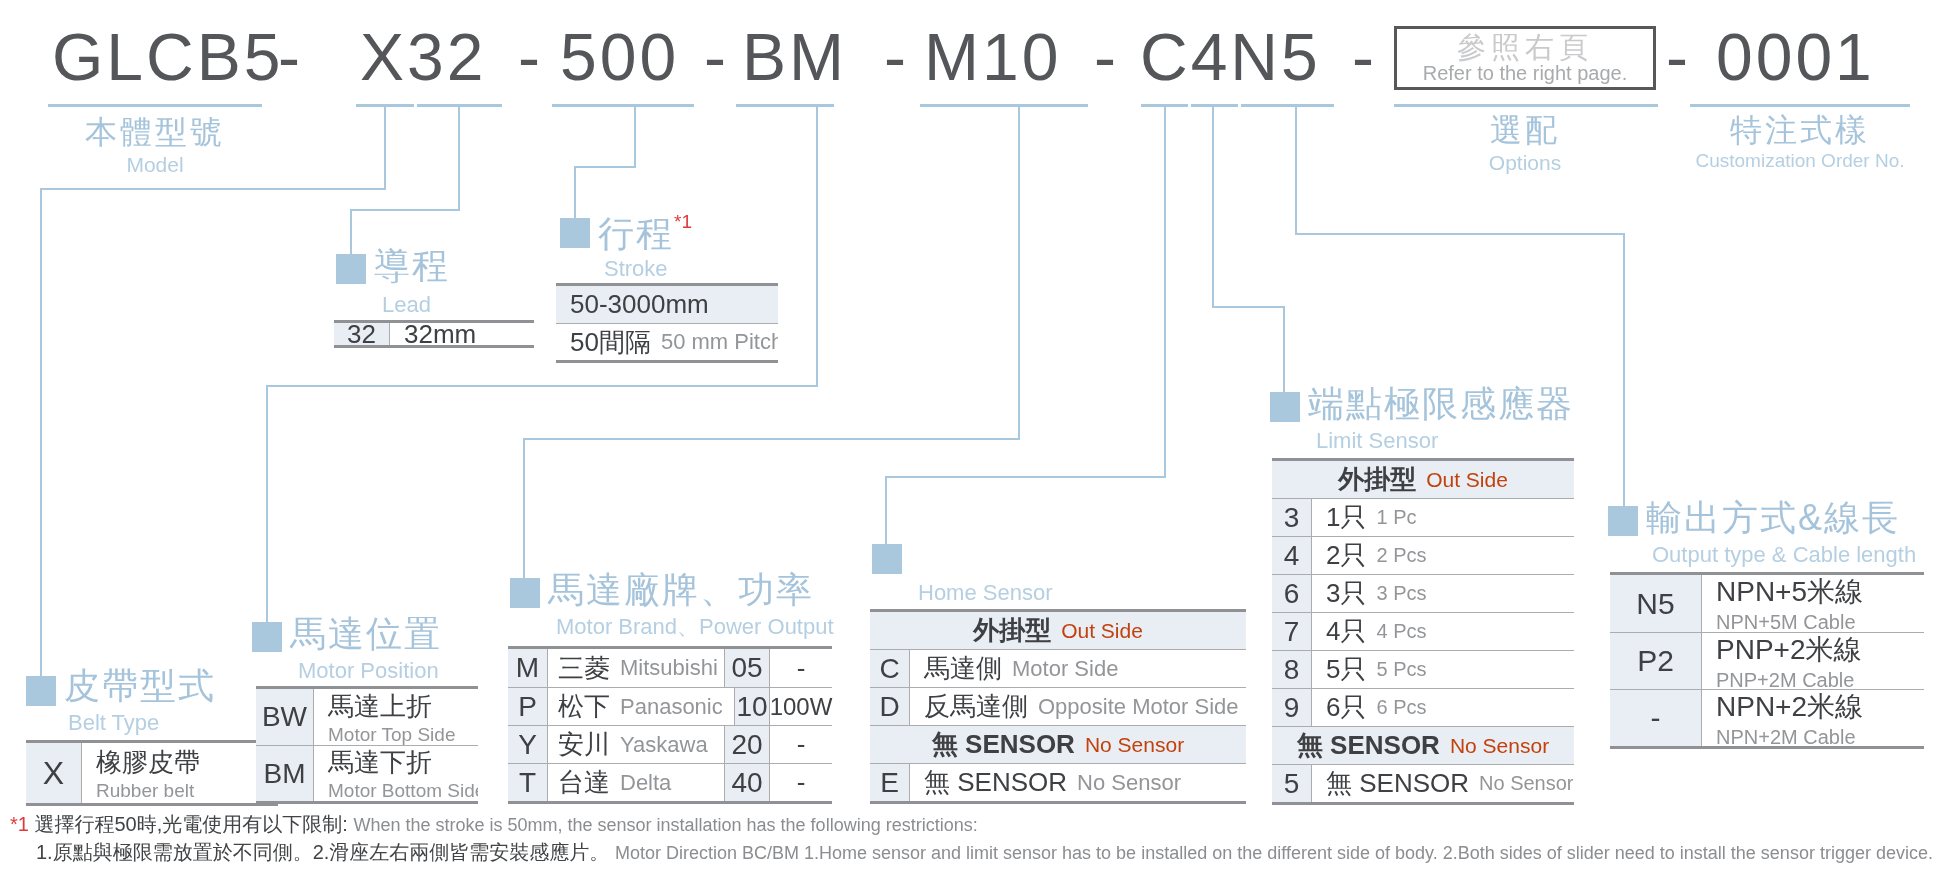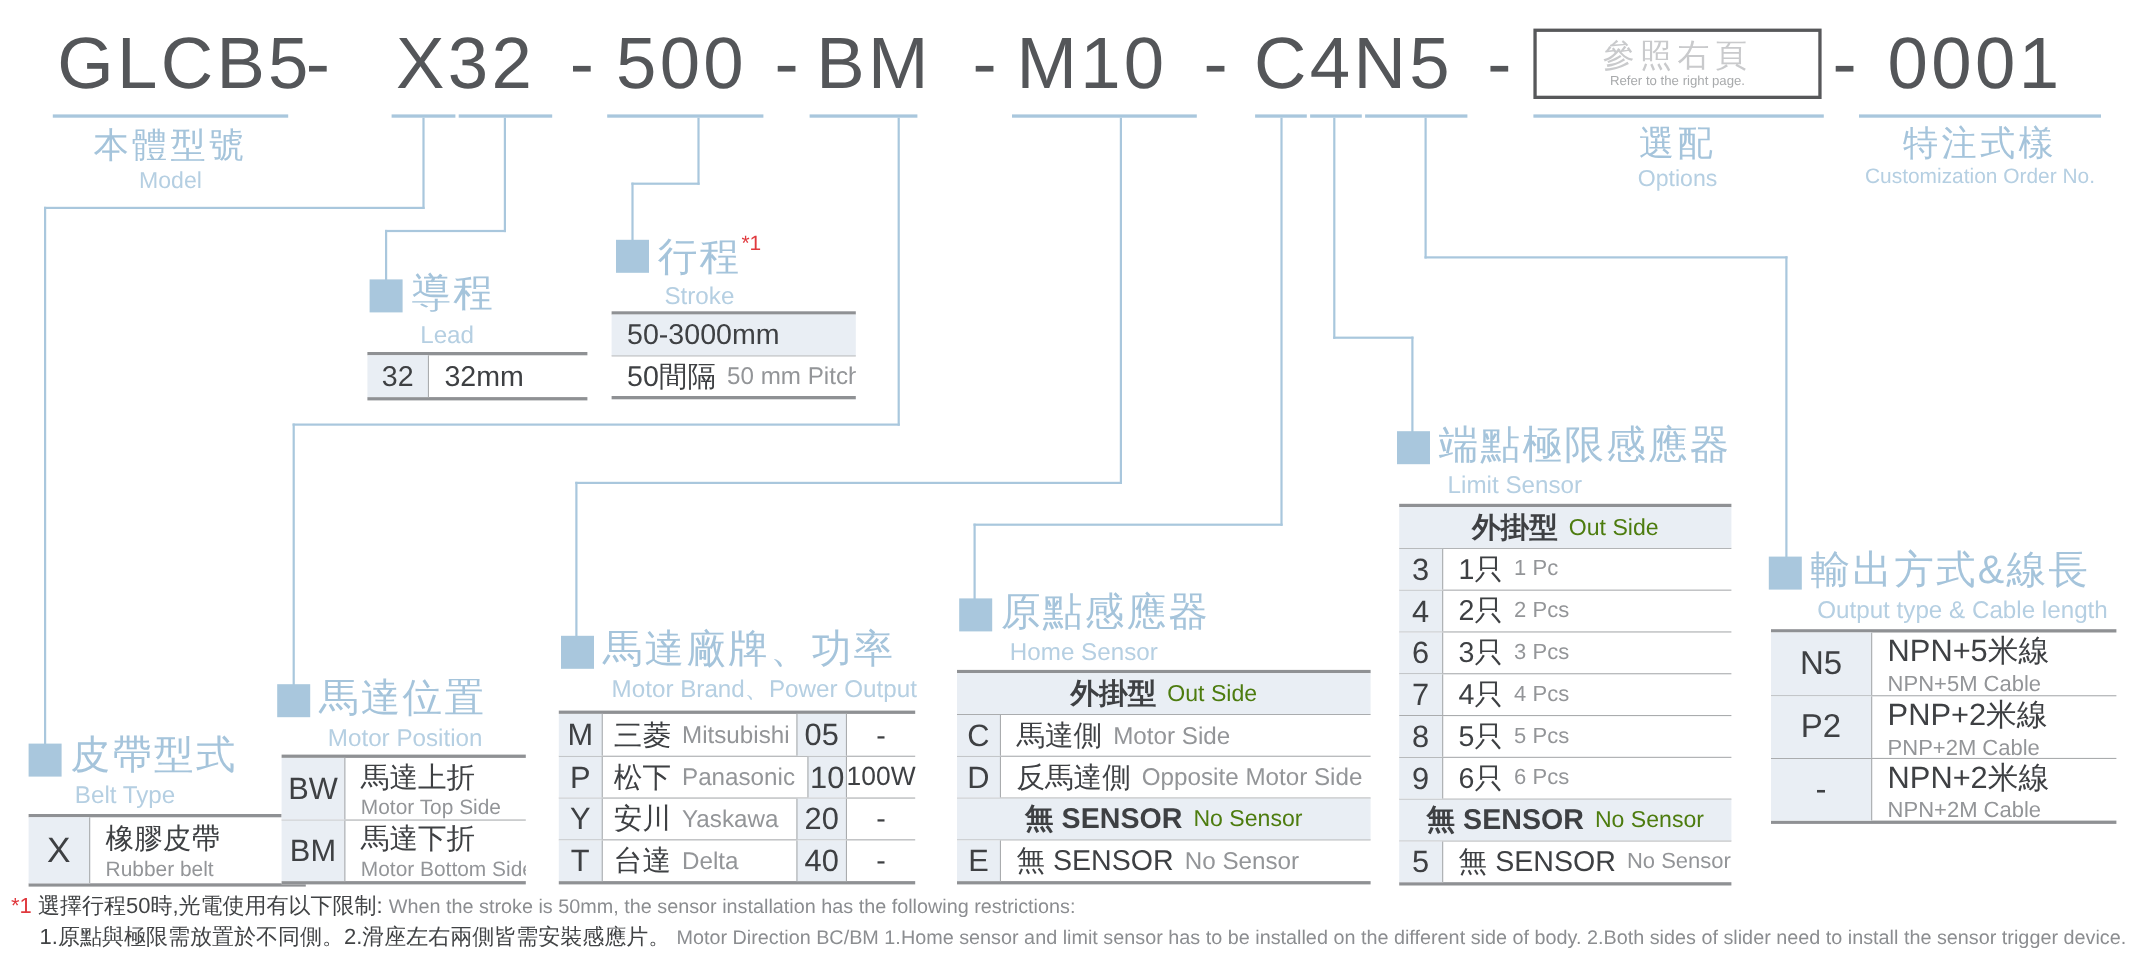--- a/index.html
+++ b/index.html
@@ -4,21 +4,21 @@
 <style>
   html,body{margin:0;padding:0;background:#fff;}
   .canvas{position:relative;width:1947px;height:873px;background:#ffffff;overflow:hidden;
           font-family:"Liberation Sans","DejaVu Sans",sans-serif;}
   
   .seg{position:absolute;top:24px;font-size:66px;letter-spacing:3px;color:#545659;white-space:nowrap;line-height:1;}
   .dash{position:absolute;top:24px;font-size:66px;color:#545659;line-height:1;}
   .optbox{position:absolute;left:1394px;top:26px;width:262px;height:64px;border:3px solid #57585a;box-sizing:border-box;
           display:flex;flex-direction:column;align-items:center;justify-content:center;}
   .optbox .zh{font-size:29px;letter-spacing:5px;color:#c9cacc;line-height:1.05;}
-  .optbox .en{font-size:12px;color:#a8aaac;line-height:1.1;}
+  .optbox .en{font-size:20px;color:#a8aaac;line-height:1.1;}
   
   .ul,.hl{position:absolute;height:3px;background:#a9c7dd;}
   .vl{position:absolute;width:2px;background:#a9c7dd;}
   .hl2{position:absolute;height:2px;background:#a9c7dd;}
   
   .toplab{position:absolute;text-align:center;color:#a5c4db;}
   .toplab .zh{font-size:32px;letter-spacing:3px;line-height:1.15;}
   .toplab .en{font-size:21px;color:#b5cfe2;line-height:1.3;}
   
   .sq{position:absolute;width:30px;height:30px;background:#a9c7dd;}
@@ -29,21 +29,21 @@
   .tbl{position:absolute;box-sizing:border-box;border-top:3px solid #8f9194;border-bottom:3px solid #8f9194;background:#fff;}
   .tr{display:flex;align-items:stretch;border-top:1px solid #aaacae;box-sizing:border-box;}
   .tr:first-child{border-top:none;}
   .code{flex:0 0 auto;background:#e9eef4;border-right:1px solid #aaacae;display:flex;align-items:center;justify-content:center;
         color:#3e4043;font-size:28px;box-sizing:border-box;}
   .desc{flex:1 1 auto;display:flex;align-items:center;padding-left:14px;color:#3e4043;font-size:26px;white-space:nowrap;overflow:hidden;}
   .desc .en{color:#939598;font-size:20px;margin-left:10px;}
   .two{flex-direction:column;align-items:flex-start;justify-content:center;}
   .two .en{margin-left:0;font-size:19px;}
   .hdr{flex:1;background:#e9eef4;display:flex;align-items:center;justify-content:center;color:#3e4043;font-size:26px;font-weight:bold;white-space:nowrap;}
-  .hdr .en{color:#4d7c0f;font-size:21px;font-weight:normal;margin-left:10px;}
+  .hdr .en{color:#c2410c;font-size:21px;font-weight:normal;margin-left:10px;}
   .cell{display:flex;align-items:center;justify-content:center;color:#3e4043;font-size:26px;box-sizing:border-box;}
   
   .fn{position:absolute;white-space:nowrap;font-size:20px;color:#414345;line-height:1.2;}
   .fn .red{color:#e0393e;}
   .fn .en{color:#8b8d90;font-size:18px;}
 </style>
 </head>
 <body>
 
 <div class="canvas">
@@ -134,21 +134,21 @@
         <span>橡膠皮帶</span>
         <span class="en">Rubber belt</span>
       </div>
     </div>
   </div>
 
   <div class="sq" style="left:336px;top:254px"></div>
   <div class="szh" style="left:374px;top:248px">導程</div>
   <div class="sen" style="left:382px;top:294px">Lead</div>
   <div class="tbl" style="left:334px;top:320px;width:200px">
-    <div class="tr" style="height:38px">
+    <div class="tr" style="height:22px">
       <div class="code" style="width:56px;font-size:26px">32</div>
       <div class="desc">32mm</div>
     </div>
   </div>
 
   <div class="sq" style="left:560px;top:218px"></div>
   <div class="szh" style="left:598px;top:212px"><span>行程</span><span class="note">*1</span></div>
   <div class="sen" style="left:604px;top:258px">Stroke</div>
   <div class="tbl" style="left:556px;top:283px;width:222px">
     <div class="tr" style="height:37px">
@@ -218,21 +218,20 @@
       <div class="desc" style="padding-left:10px">
           <span>台達</span>
           <span class="en" style="font-size:22px">Delta</span>
         </div>
       <div class="code" style="width:46px;border-left:1px solid #aaacae">40</div>
       <div class="cell" style="width:62px">-</div>
     </div>
   </div>
 
   <div class="sq" style="left:872px;top:544px"></div>
-  <div class="szh" style="left:910px;top:538px">原點感應器</div>
   <div class="sen" style="left:918px;top:582px">Home Sensor</div>
   <div class="tbl" style="left:870px;top:609px;width:376px">
     <div class="tr" style="height:37px">
       <div class="hdr">
           <span>外掛型</span>
           <span class="en">Out Side</span>
         </div>
     </div>
     <div class="tr" style="height:38px">
       <div class="code" style="width:40px">C</div>

